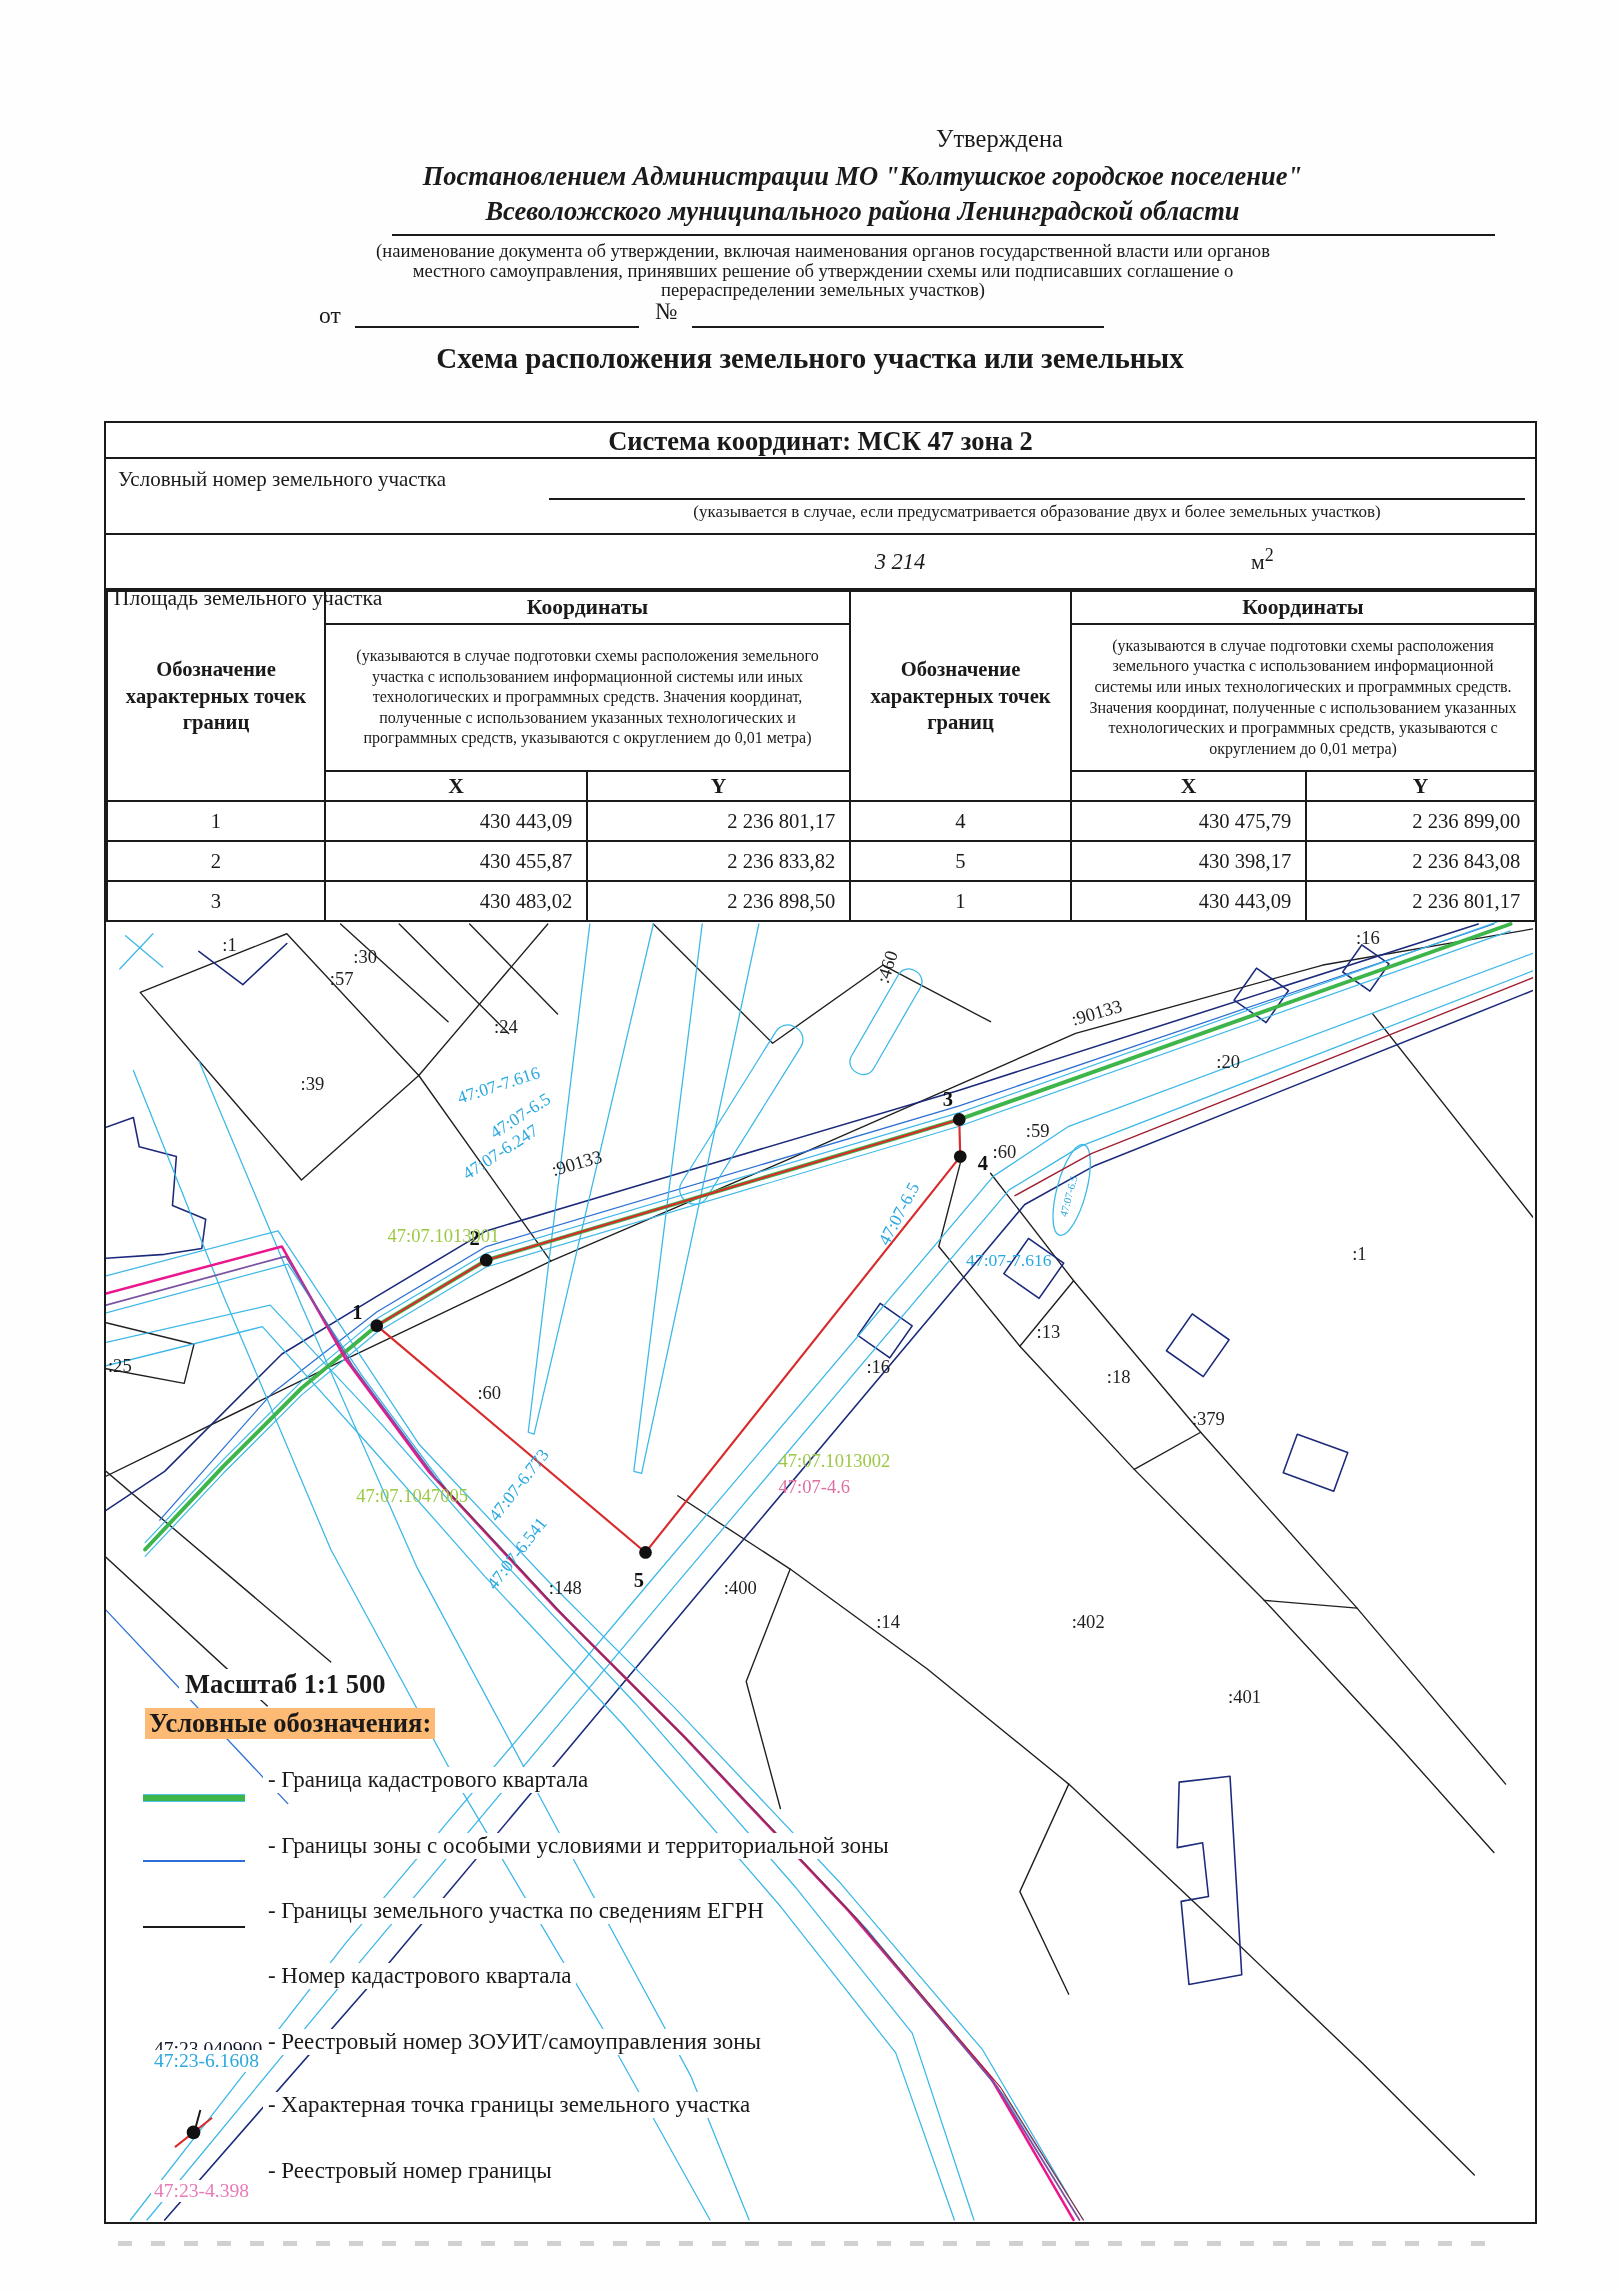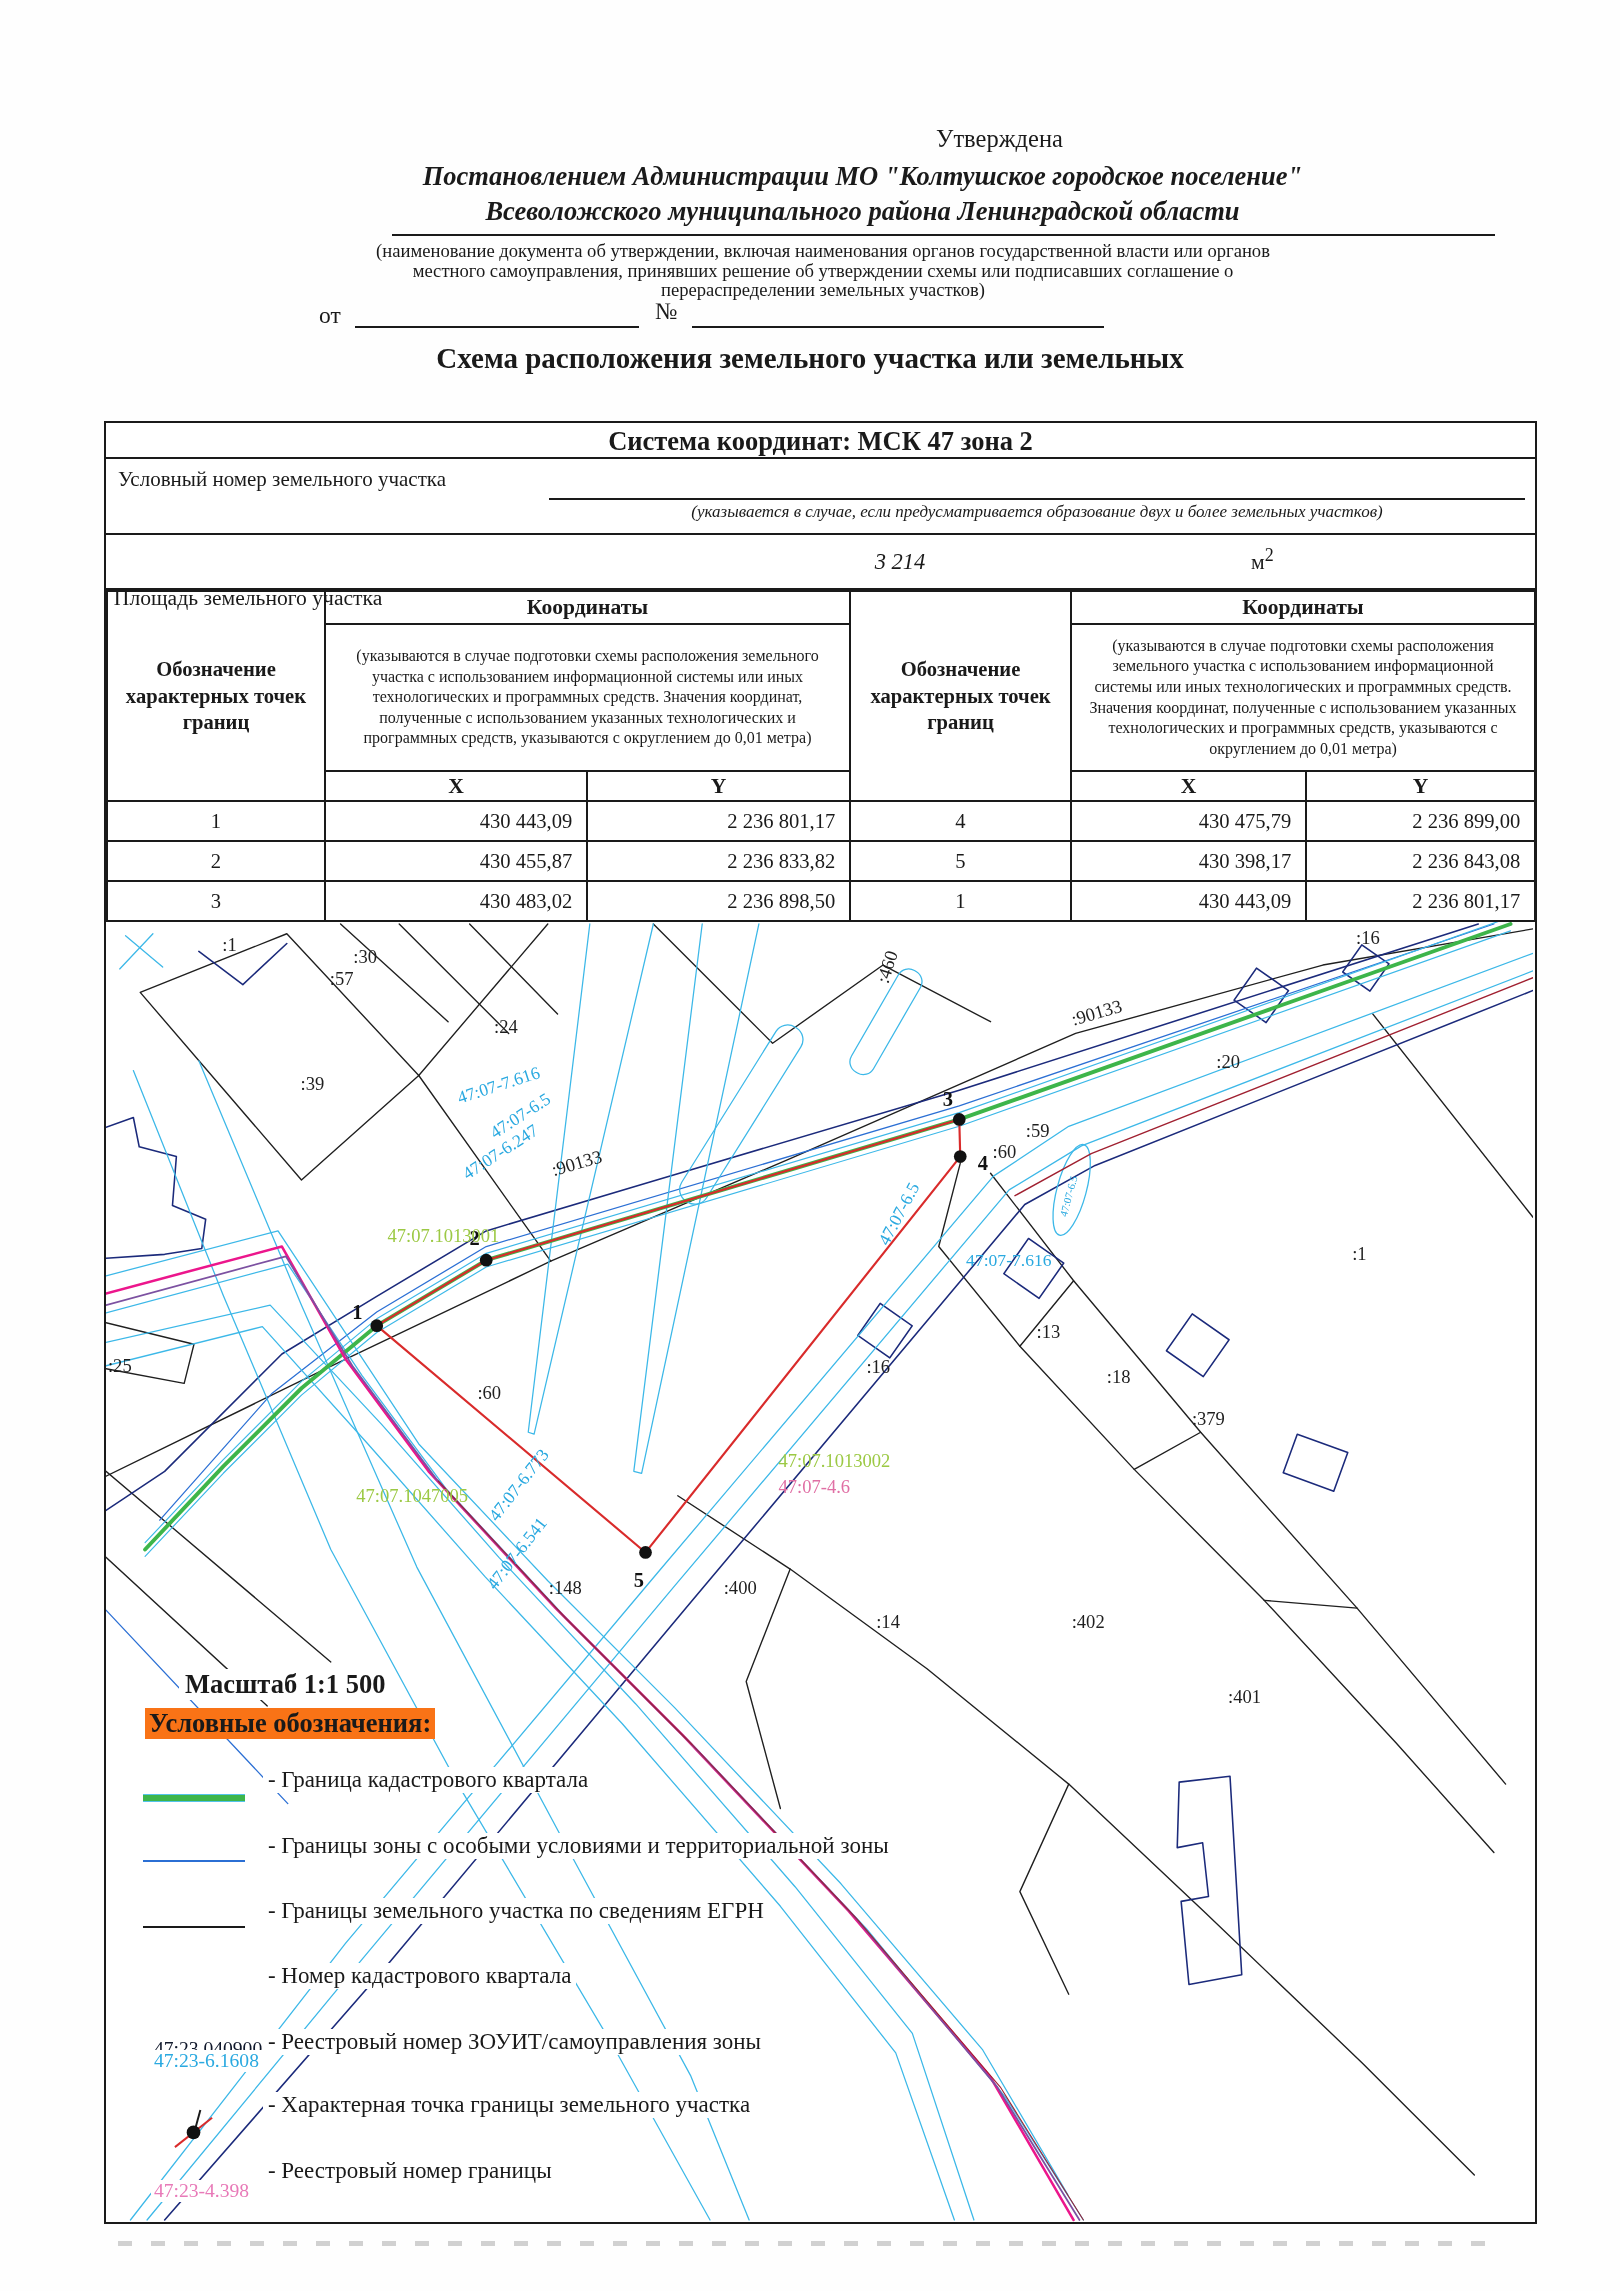--- a/index.html
+++ b/index.html
@@ -18,21 +18,21 @@
   .num-label { position:abs; position:absolute; left:655px; top:-3.9px; }
   .num-line { position:absolute; left:692px; top:23.5px; width:412px; border-top:2.5px solid #1a1a1a; }
   .doc-title { position:absolute; top:339px; left:0; width:1620px; text-align:center; font-size:29px; font-weight:bold; line-height:38px; }
 
   
   .box { position:absolute; left:104px; top:421px; width:1433px; height:1803px; border:2.9px solid #1a1a1a; background:#fff; }
   .coordsys { height:36px; border-bottom:2.5px solid #1a1a1a; text-align:center; font-size:26.5px; font-weight:bold; padding-top:2.9px; }
   .row-cond { position:relative; height:76px; border-bottom:2.5px solid #1a1a1a; }
   .row-cond .lbl { position:absolute; left:12px; top:7.8px; font-size:21px; }
   .cond-line { position:absolute; left:443px; top:39px; width:976px; border-top:2px solid #1a1a1a; }
-  .cond-note { position:absolute; left:443px; top:43px; width:976px; text-align:center; font-style:italic; font-size:17px; }
+  .cond-note { position:absolute; left:443px; top:43px; width:976px; text-align:center; font-size:17px; }
   .row-area { position:relative; height:55px; border-bottom:2.5px solid #1a1a1a; }
   .row-area .lbl { position:absolute; left:7.8px; top:12.7px; font-size:21.6px;margin-top:38px; }
   .area-val { position:absolute; left:686px; top:13.7px; width:216px; text-align:center; font-size:22.5px; font-style:italic; }
   .area-unit { position:absolute; left:1145px; top:9.8px; font-size:21.6px; }
 
   table.coords { width:100%; border-collapse:collapse; table-layout:fixed; }
   table.coords td { border:2px solid #1a1a1a; vertical-align:middle; }
   td.desig { text-align:center; font-weight:bold; font-size:20.6px; line-height:26.5px; padding:3.9px; }
   td.coordhead { text-align:center; font-weight:bold; font-size:21.6px; height:33px; }
   td.coordnote { text-align:center; font-size:16px; line-height:20.6px; padding:2.9px 13.7px; height:147px; }
@@ -44,21 +44,21 @@
   .map { position:relative; width:1427px; height:1300px; background:#fff; overflow:hidden; }
   .map svg { position:absolute; left:0; top:0; }
   .ml-k { fill:#1f1f1f; font-size:19px; }
   .ml-c { fill:#2aa9e0; font-size:18px; }
   .ml-cb { fill:#2aa9e0; font-size:11px; }
   .ml-g { fill:#9cc944; font-size:19px; }
   .ml-p { fill:#e06fa4; font-size:19px; }
   .pt-num { fill:#111; font-size:21px; font-weight:bold; }
 
   .scale-label { position:absolute; left:73px; top:747px; font-size:26.5px; font-weight:bold; background:#fff; padding:0 5.9px; }
-  .legend-title { position:absolute; left:39px; top:786px; font-size:26.5px; font-weight:bold; background:#f97316; padding:0 3.9px; }
+  .legend-title { position:absolute; left:39px; top:786px; font-size:26.5px; font-weight:bold; background:#fdba74; padding:0 3.9px; }
   .legend-item-text { position:absolute; left:157px; font-size:23px; background:#fff; padding:0 4.9px; white-space:nowrap; }
   .lg-sample { position:absolute; font-size:19.6px; background:#fff; padding:0 2.9px; }
   .sw { position:absolute; left:37px; width:102px; }
   .sw-quarter { height:7.8px; border-top:1.5px solid #53c3ea; border-bottom:1.5px solid #53c3ea; background:#3db54a; }
   .sw-zone { height:0; border-top:2.5px solid #2b6fd4; }
   .sw-egrn { height:0; border-top:2.5px solid #1a1a1a; }
   .scan-noise { position:absolute; left:118px; top:2241px; width:1372px; height:4.9px; opacity:.45;
     background:repeating-linear-gradient(90deg,#9a9a9a 0 13.7px,transparent 13.7px 33px); }
 </style>
 </head>

